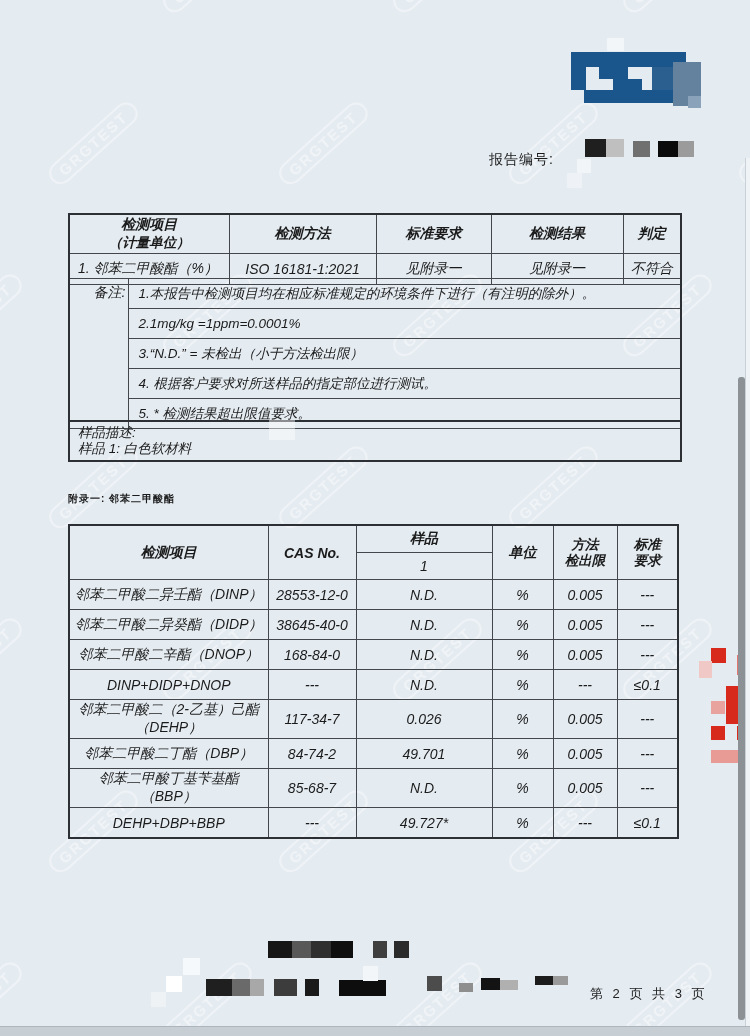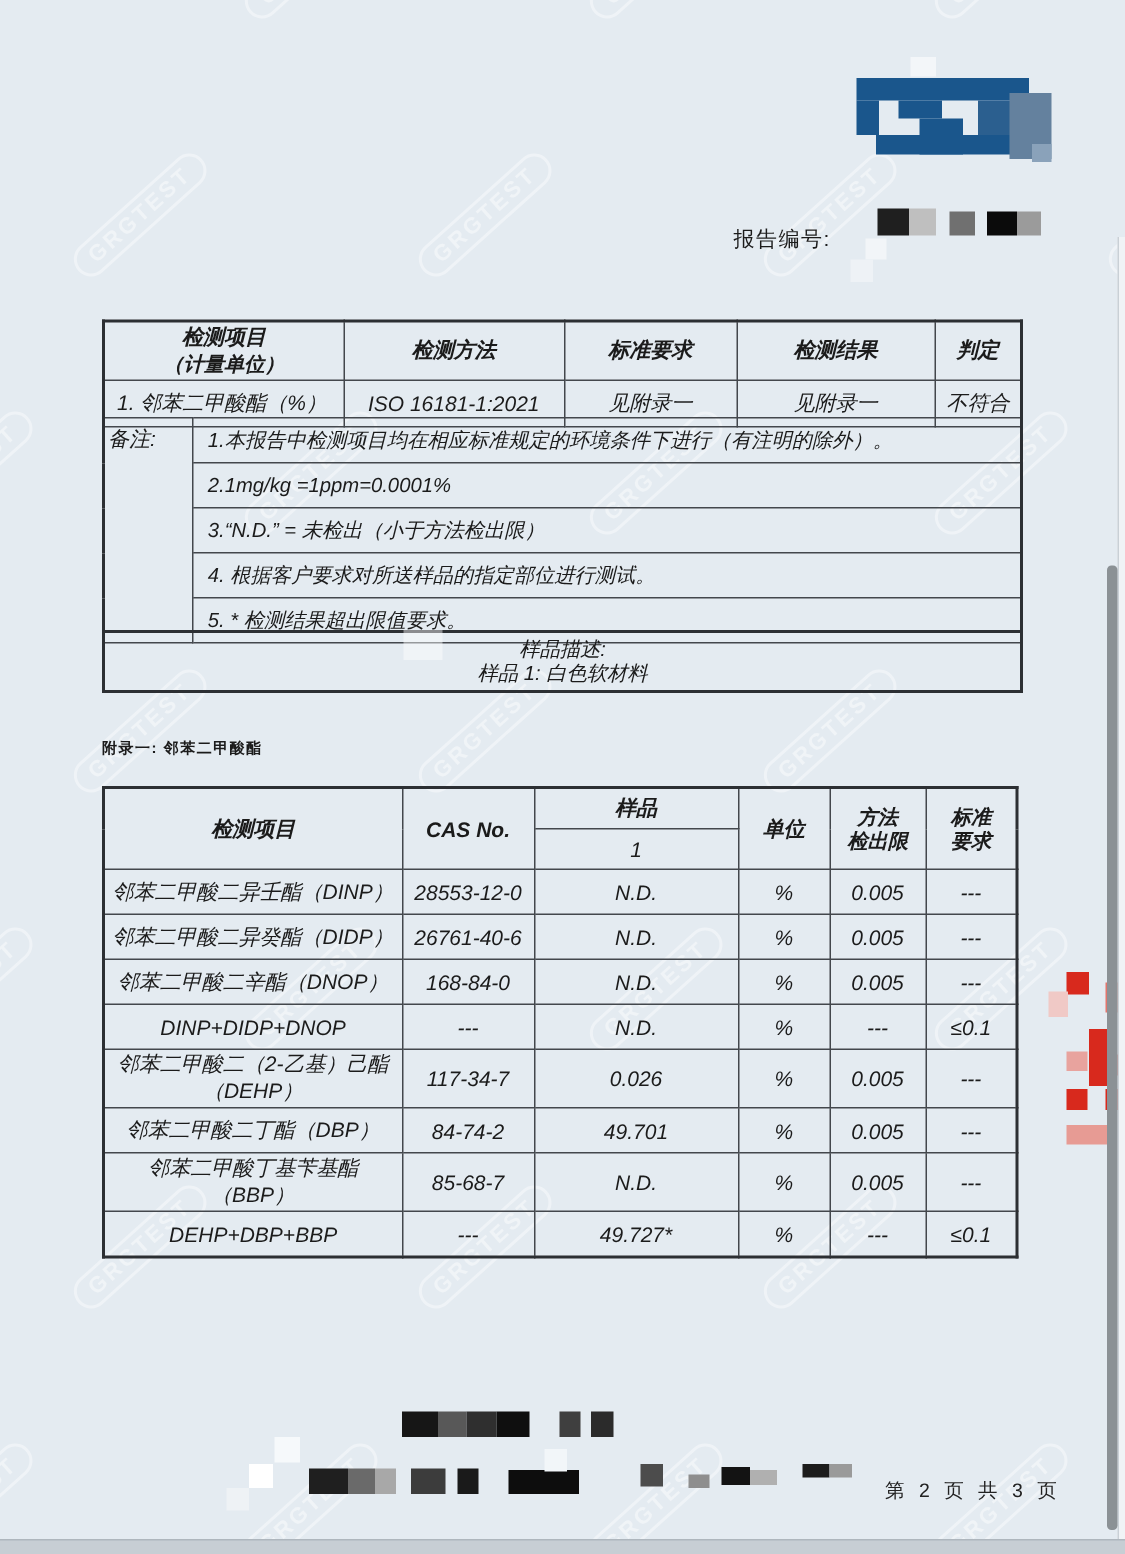--- a/index.html
+++ b/index.html
@@ -25,23 +25,23 @@
   th,td{border:1px solid #43474c;font-size:14px;text-align:center;
         vertical-align:middle;padding:1px 2px;overflow:hidden;}
   th{font-weight:bold;}
   .tA{left:68px;top:213px;width:612px;border:2px solid #2c2f33;border-bottom:0;}
   .tA .hsub{font-size:13.5px;}
   .tA .hrow th{height:33px;}
   .tA .drow td{height:28px;}
   .tA .left{text-align:left;padding-left:8px;}
   .tB{left:68px;top:278px;width:612px;border:2px solid #2c2f33;border-top:1px solid #43474c;border-bottom:0;}
   .tB td{height:27px;font-size:13.5px;text-align:left;padding-left:10px;}
-  .tB .note-label{vertical-align:top;text-align:left;padding:5px 2px 0 2px;font-size:14px;}
+  .tB .note-label{vertical-align:top;text-align:right;padding:5px 2px 0 2px;font-size:14px;}
   .tC{left:68px;top:420px;width:612px;border:2px solid #2c2f33;}
-  .tC td{font-size:13.5px;text-align:center;padding:3px 8px;height:30px;vertical-align:top;line-height:16px;}
+  .tC td{font-size:13.5px;text-align:left;padding:3px 8px;height:30px;vertical-align:top;line-height:16px;}
 
   .appendix-heading{position:absolute;left:68px;top:492px;font-size:10px;font-weight:bold;letter-spacing:1px;}
 
   .tD{left:68px;top:524px;width:609px;border:2px solid #2c2f33;}
   .tD thead th{height:24px;}
   .tD .two-line{line-height:16px;font-size:13.5px;}
   .tD tbody td{height:27px;}
 
   .page-number{position:absolute;left:590px;top:985px;font-size:13px;letter-spacing:3px;color:#222;}
 
@@ -216,21 +216,21 @@
           <td>邻苯二甲酸二异壬酯（DINP）</td>
           <td>28553-12-0</td>
           <td>N.D.</td>
           <td>%</td>
           <td>0.005</td>
           <td>---</td>
         </tr>
 
         <tr>
           <td>邻苯二甲酸二异癸酯（DIDP）</td>
-          <td>26761-40-6</td>
+          <td>38645-40-0</td>
           <td>N.D.</td>
           <td>%</td>
           <td>0.005</td>
           <td>---</td>
         </tr>
 
         <tr>
           <td>邻苯二甲酸二辛酯（DNOP）</td>
           <td>168-84-0</td>
           <td>N.D.</td>

